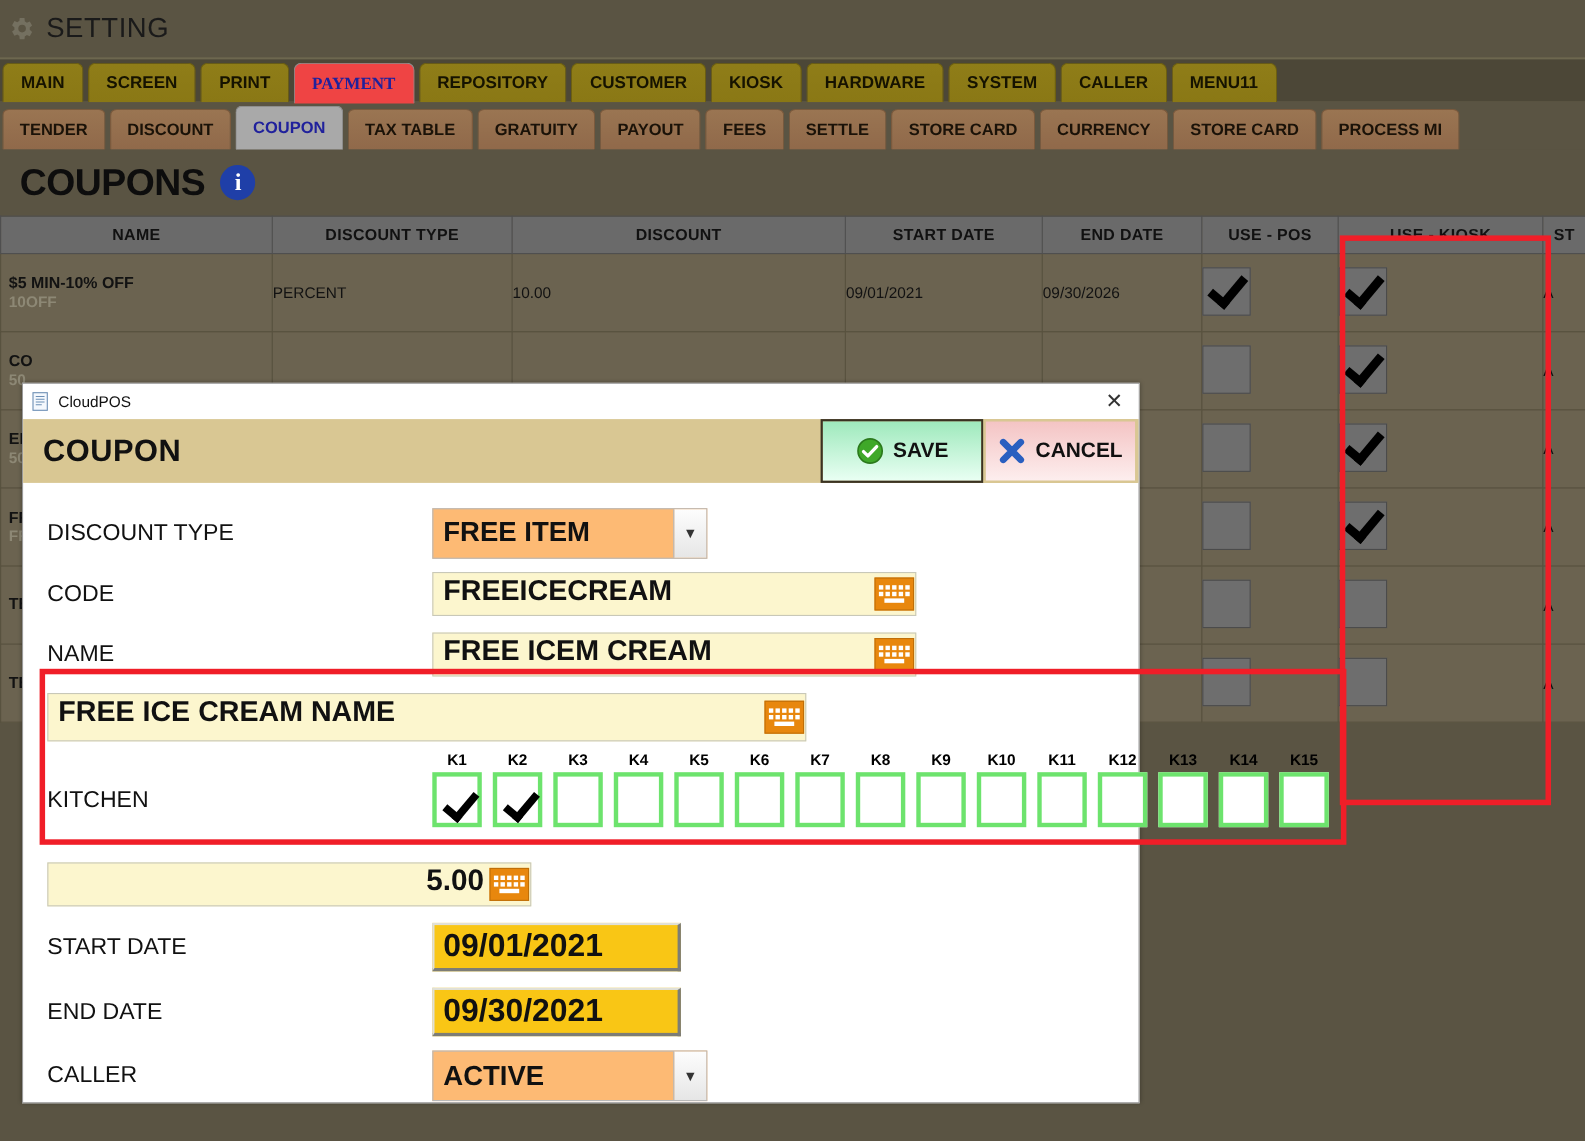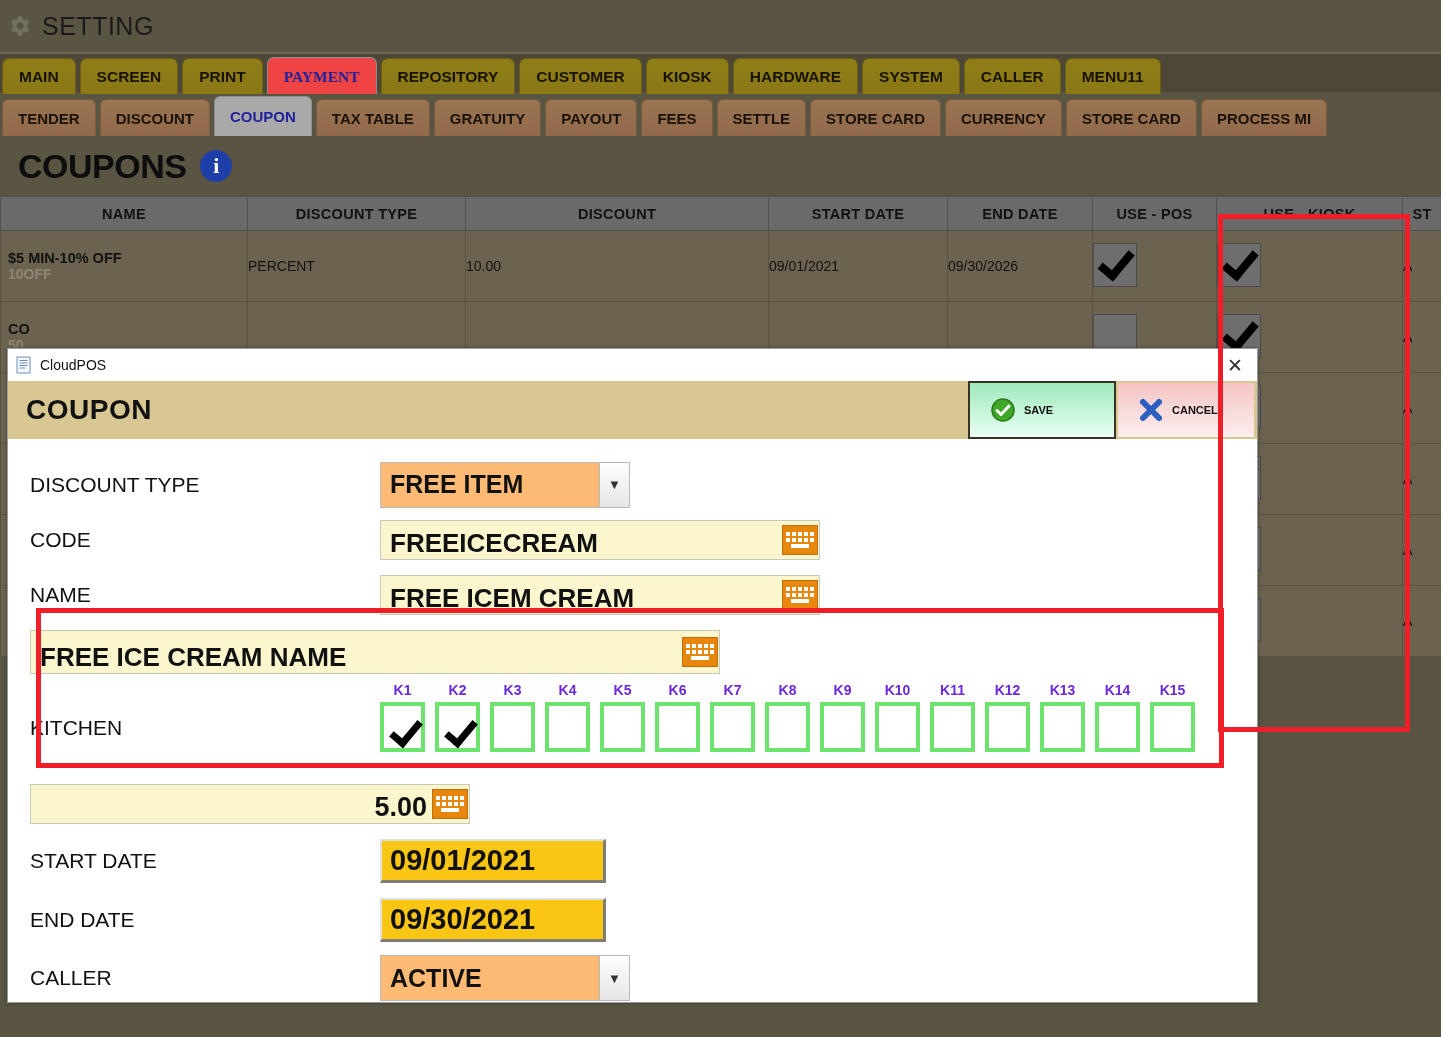--- a/index.html
+++ b/index.html
@@ -15,21 +15,21 @@
     height:52px; display:flex; align-items:center; padding-left:6px;
   }
   .gear-icon { width:26px; height:26px; flex:0 0 26px; margin-right:10px; opacity:.55; }
   .setting-title {
     font-size:25px; color:#1a1a1a; letter-spacing:.5px;
     font-family:"Liberation Sans", sans-serif;
   }
 
   
   .tabrow1-wrap { background:#4c4737; height:40px; padding-top:3px; border-top:2px solid #6d674f; }
-  .tabrow1 { display:flex; align-items:center; height:37px; padding-left:2px; }
+  .tabrow1 { display:flex; align-items:flex-start; height:37px; padding-left:2px; }
   .tab1 {
     background:linear-gradient(#8f7d18,#8a7815);
     border-top-left-radius:7px; border-top-right-radius:7px;
     color:#161300; font-weight:bold; font-size:15.5px;
     padding:0 16px; height:36px; line-height:36px;
     margin-right:4px; white-space:nowrap; cursor:pointer;
     border:1px solid #6d5f10; border-bottom:none;
   }
   .tab1.active {
     background:#ef4444; color:#20219c; border-color:#8d8d8d; height:37px; line-height:37px;font-family:Liberation Serif, serif;
@@ -74,21 +74,21 @@
     position:relative;
   }
   .chk-box.on::after {
     content:""; position:absolute;
     width:12px; height:26px; border:solid #000; border-width:0 8px 8px 0;
     transform:rotate(40deg) translate(-1px,-3px);
   }
 
   
   .modal {
-    position:absolute; left:7px; top:348px; width:1251px; height:655px;
+    position:absolute; left:20px; top:348px; width:1016px; height:655px;
     background:#fff; border:1px solid #9a9a9a;
     box-shadow:0 0 4px rgba(0,0,0,.35);
   }
   .modal-titlebar {
     height:32px; display:flex; align-items:center; padding:0 8px; background:#fff;
     justify-content:space-between;
   }
   .modal-titlebar .left { display:flex; align-items:center; gap:8px; }
   .doc-icon { width:16px; height:18px; }
   .modal-titlebar .ttl { font-size:14px; color:#111; }
@@ -97,22 +97,22 @@
     font-size:19px; color:#333; cursor:pointer; font-family:"DejaVu Sans", sans-serif;
   }
 
   .modal-header {
     height:58px; background:#d9c793; display:flex; align-items:center;
     padding-left:18px; position:relative;
   }
   .modal-header h2 { font-size:28px; font-weight:bold; color:#111; letter-spacing:.5px; }
   .hdr-btns { position:absolute; right:1px; top:0; height:58px; display:flex; }
   .btn {
-    width:148px; height:58px; display:flex; align-items:center; 
-    gap:8px; font-weight:bold; font-size:11px; color:#111; cursor:pointer;padding-left:20px;
+    width:148px; height:58px; display:flex; align-items:center; justify-content:center;
+    gap:8px; font-weight:bold; font-size:19px; color:#111; cursor:pointer;
   }
   .btn.save { background:linear-gradient(#9ee9bc,#e9fff3); border:2px solid #3a3222; }
   .btn.cancel { background:linear-gradient(#f4c4c4,#fdeeee); border:2px solid #d9c793; width:140px;}
   .ico-check-circle { width:26px; height:26px; }
   .ico-x { width:26px; height:26px; }
 
   
   .form { padding:18px 0 0 22px; }
   .frow { display:flex; align-items:center; height:55px; }
   .flabel { width:350px; font-size:21px; color:#111; flex:0 0 350px; }
@@ -124,21 +124,21 @@
     font-size:25px; font-weight:bold; color:#111; padding-left:9px;
   }
   .select-ctl .arrow {
     position:absolute; right:0; top:0; width:30px; height:100%;
     background:linear-gradient(#fdfdfd,#e6e6e6); border-left:1px solid #b9b9b9;
     display:flex; align-items:center; justify-content:center; font-size:13px; color:#333;
   }
 
   .text-ctl {
     height:40px; background:#fcf6ce; border:1px solid #c8c8b8;
-    display:flex; align-items:flex-end; position:relative;
+    display:flex; align-items:flex-start; position:relative;
     font-size:26px; font-weight:bold; color:#111; padding-left:9px;
   }
   .text-ctl.w440 { width:440px; }
   .text-ctl.w690 { width:690px; height:44px; }
   .text-ctl.num { justify-content:flex-end; padding-right:42px; font-size:27px; }
   .kbd {
     position:absolute; right:1px; top:50%; transform:translateY(-50%);
     width:36px; height:30px; background:#e8870d; border:1px solid #c06f08;
     display:flex; flex-direction:column; justify-content:center; align-items:center; gap:2px;
     cursor:pointer;
@@ -152,21 +152,21 @@
     border-top:2px solid #e0e0d8; border-left:2px solid #e0e0d8;
     border-right:3px solid #7d7d76; border-bottom:3px solid #7d7d76;
     display:flex; align-items:center; padding-left:8px;
     font-size:29px; font-weight:bold; color:#111; cursor:pointer;
   }
 
   
   .kitchen-row { display:flex; align-items:flex-start; }
   .kitchen-grid { display:flex; gap:10px; }
   .kcell { width:45px; display:flex; flex-direction:column; align-items:center; }
-  .klabel { font-size:14px; font-weight:bold; color:#6d28d9; margin-bottom:4px; }
+  .klabel { font-size:14px; font-weight:bold; color:#000000; margin-bottom:4px; }
   .kbox {
     width:45px; height:50px; background:#fff; border:4px solid #6de36d; position:relative;
     cursor:pointer;
   }
   .kbox.on::after {
     content:""; position:absolute; left:13px; top:9px;
     width:11px; height:24px; border:solid #000; border-width:0 7px 7px 0;
     transform:rotate(40deg);
   }
 

